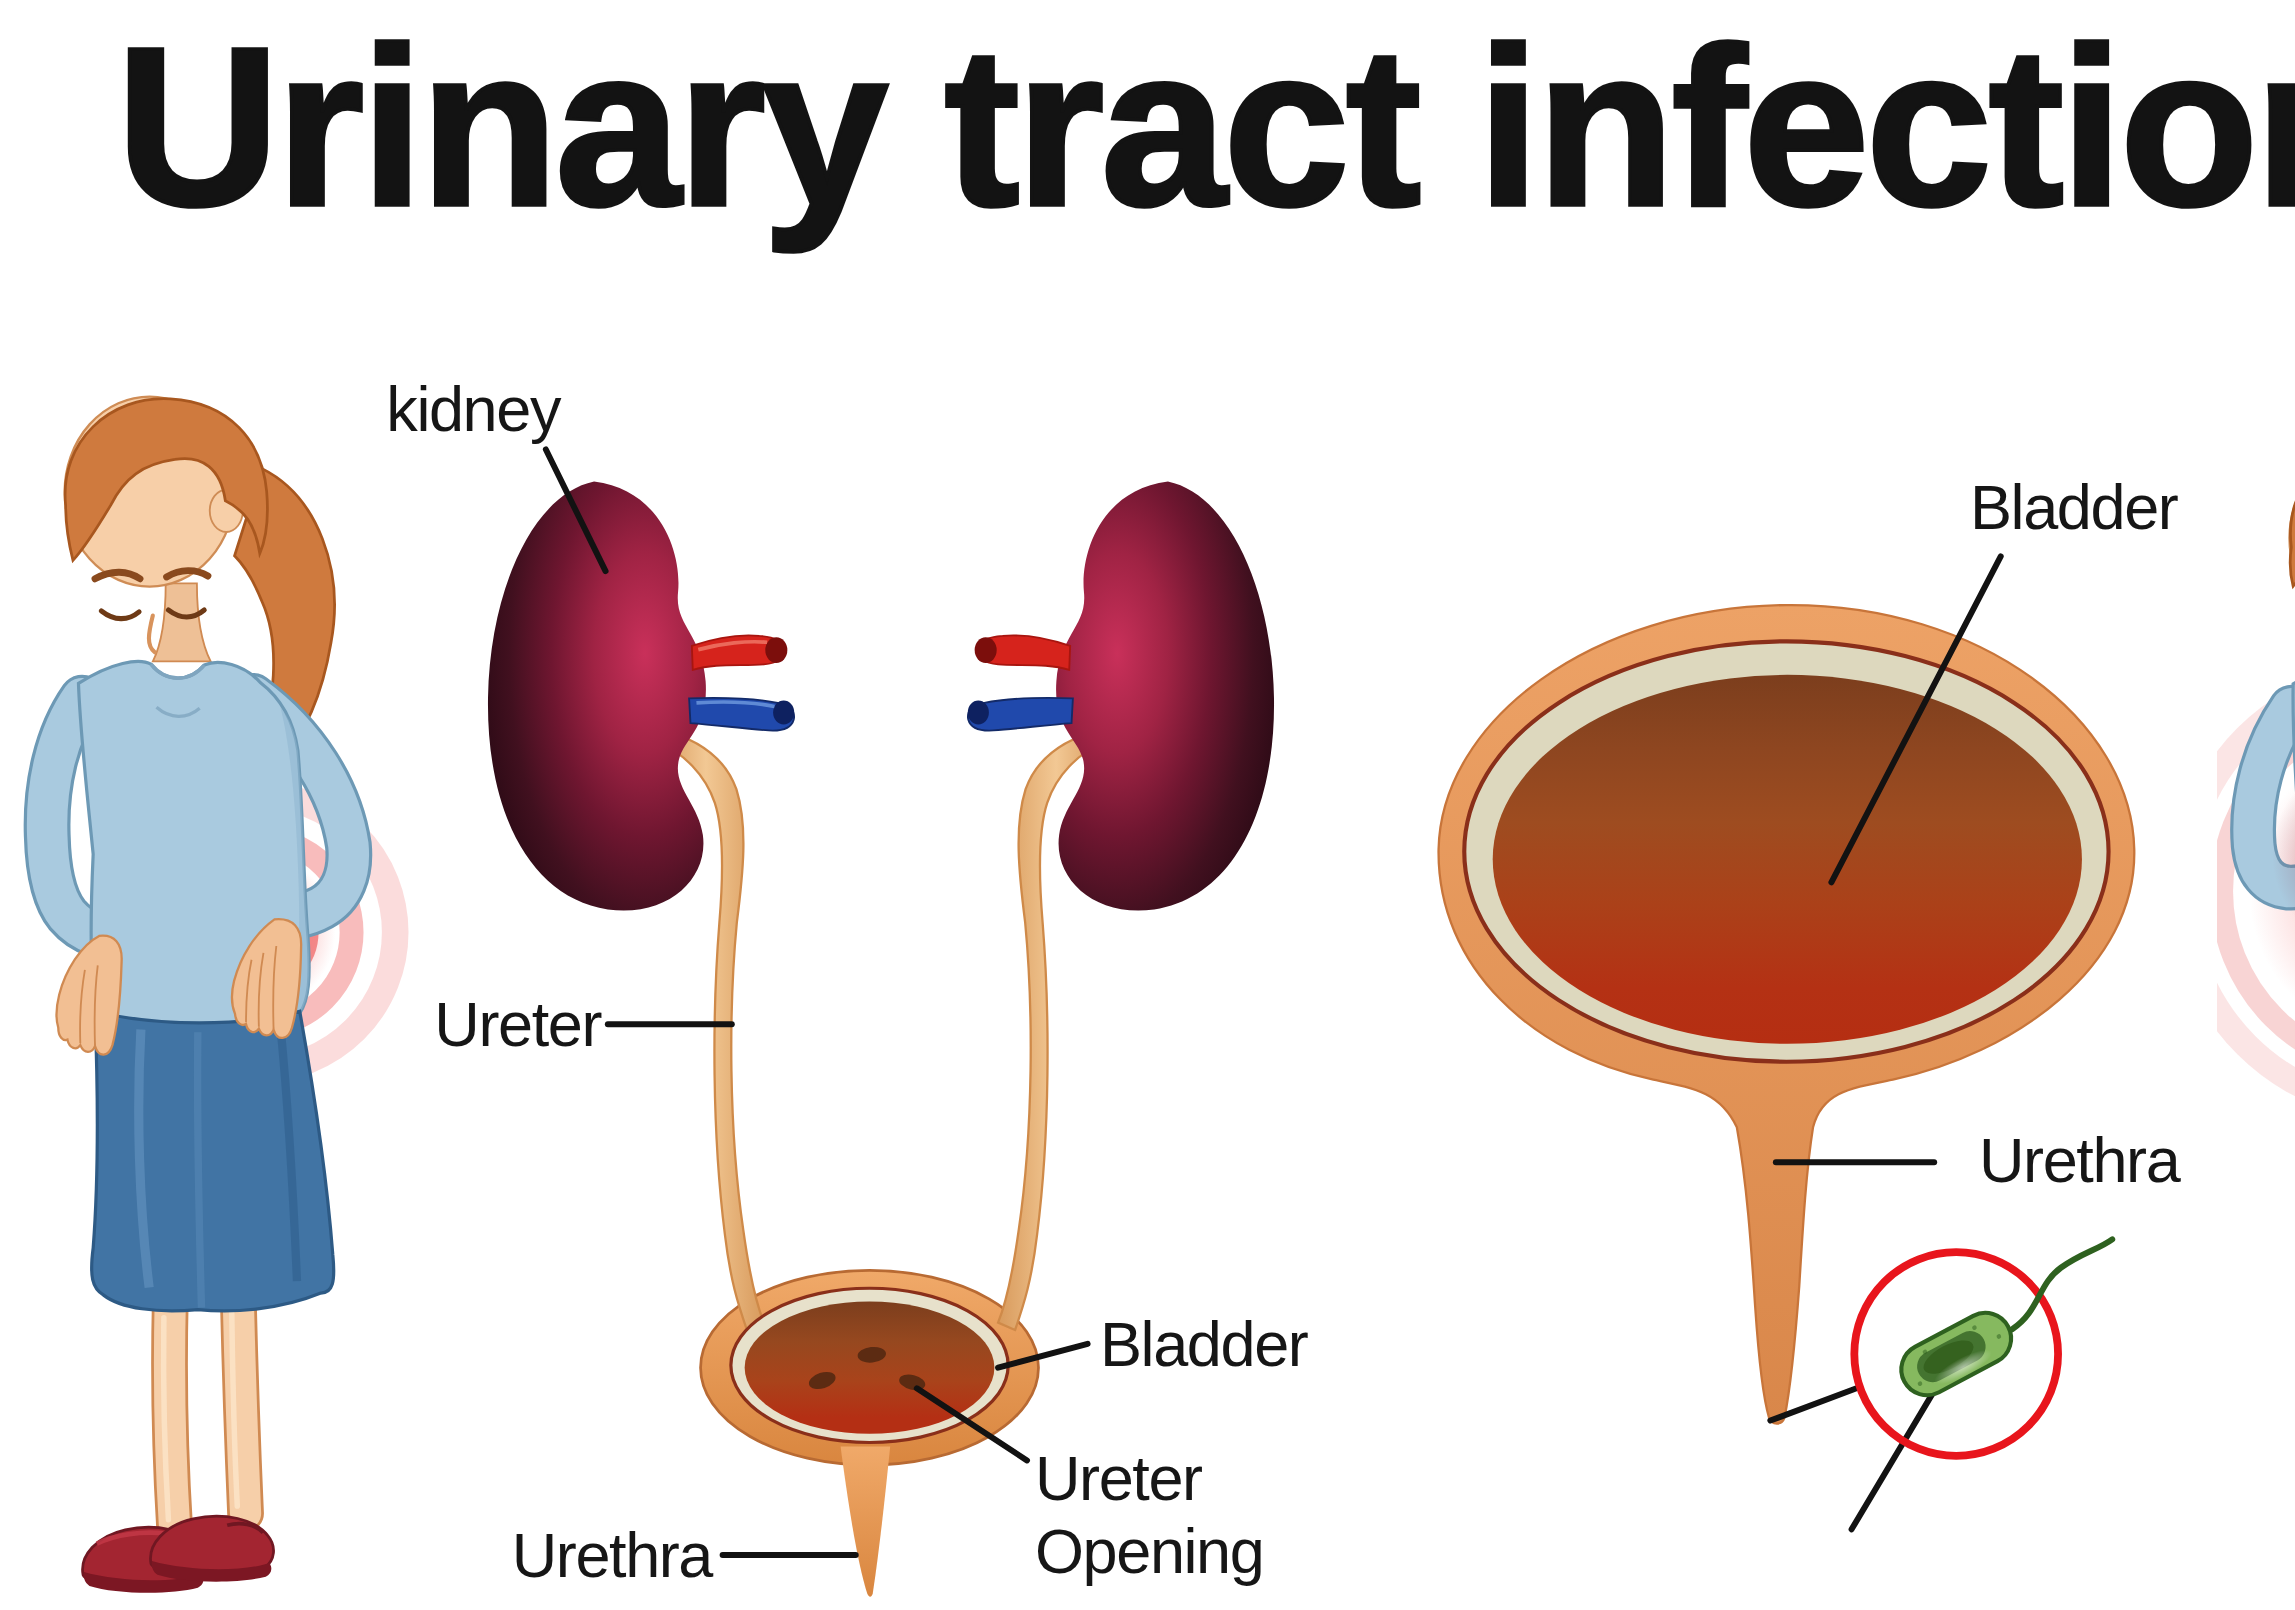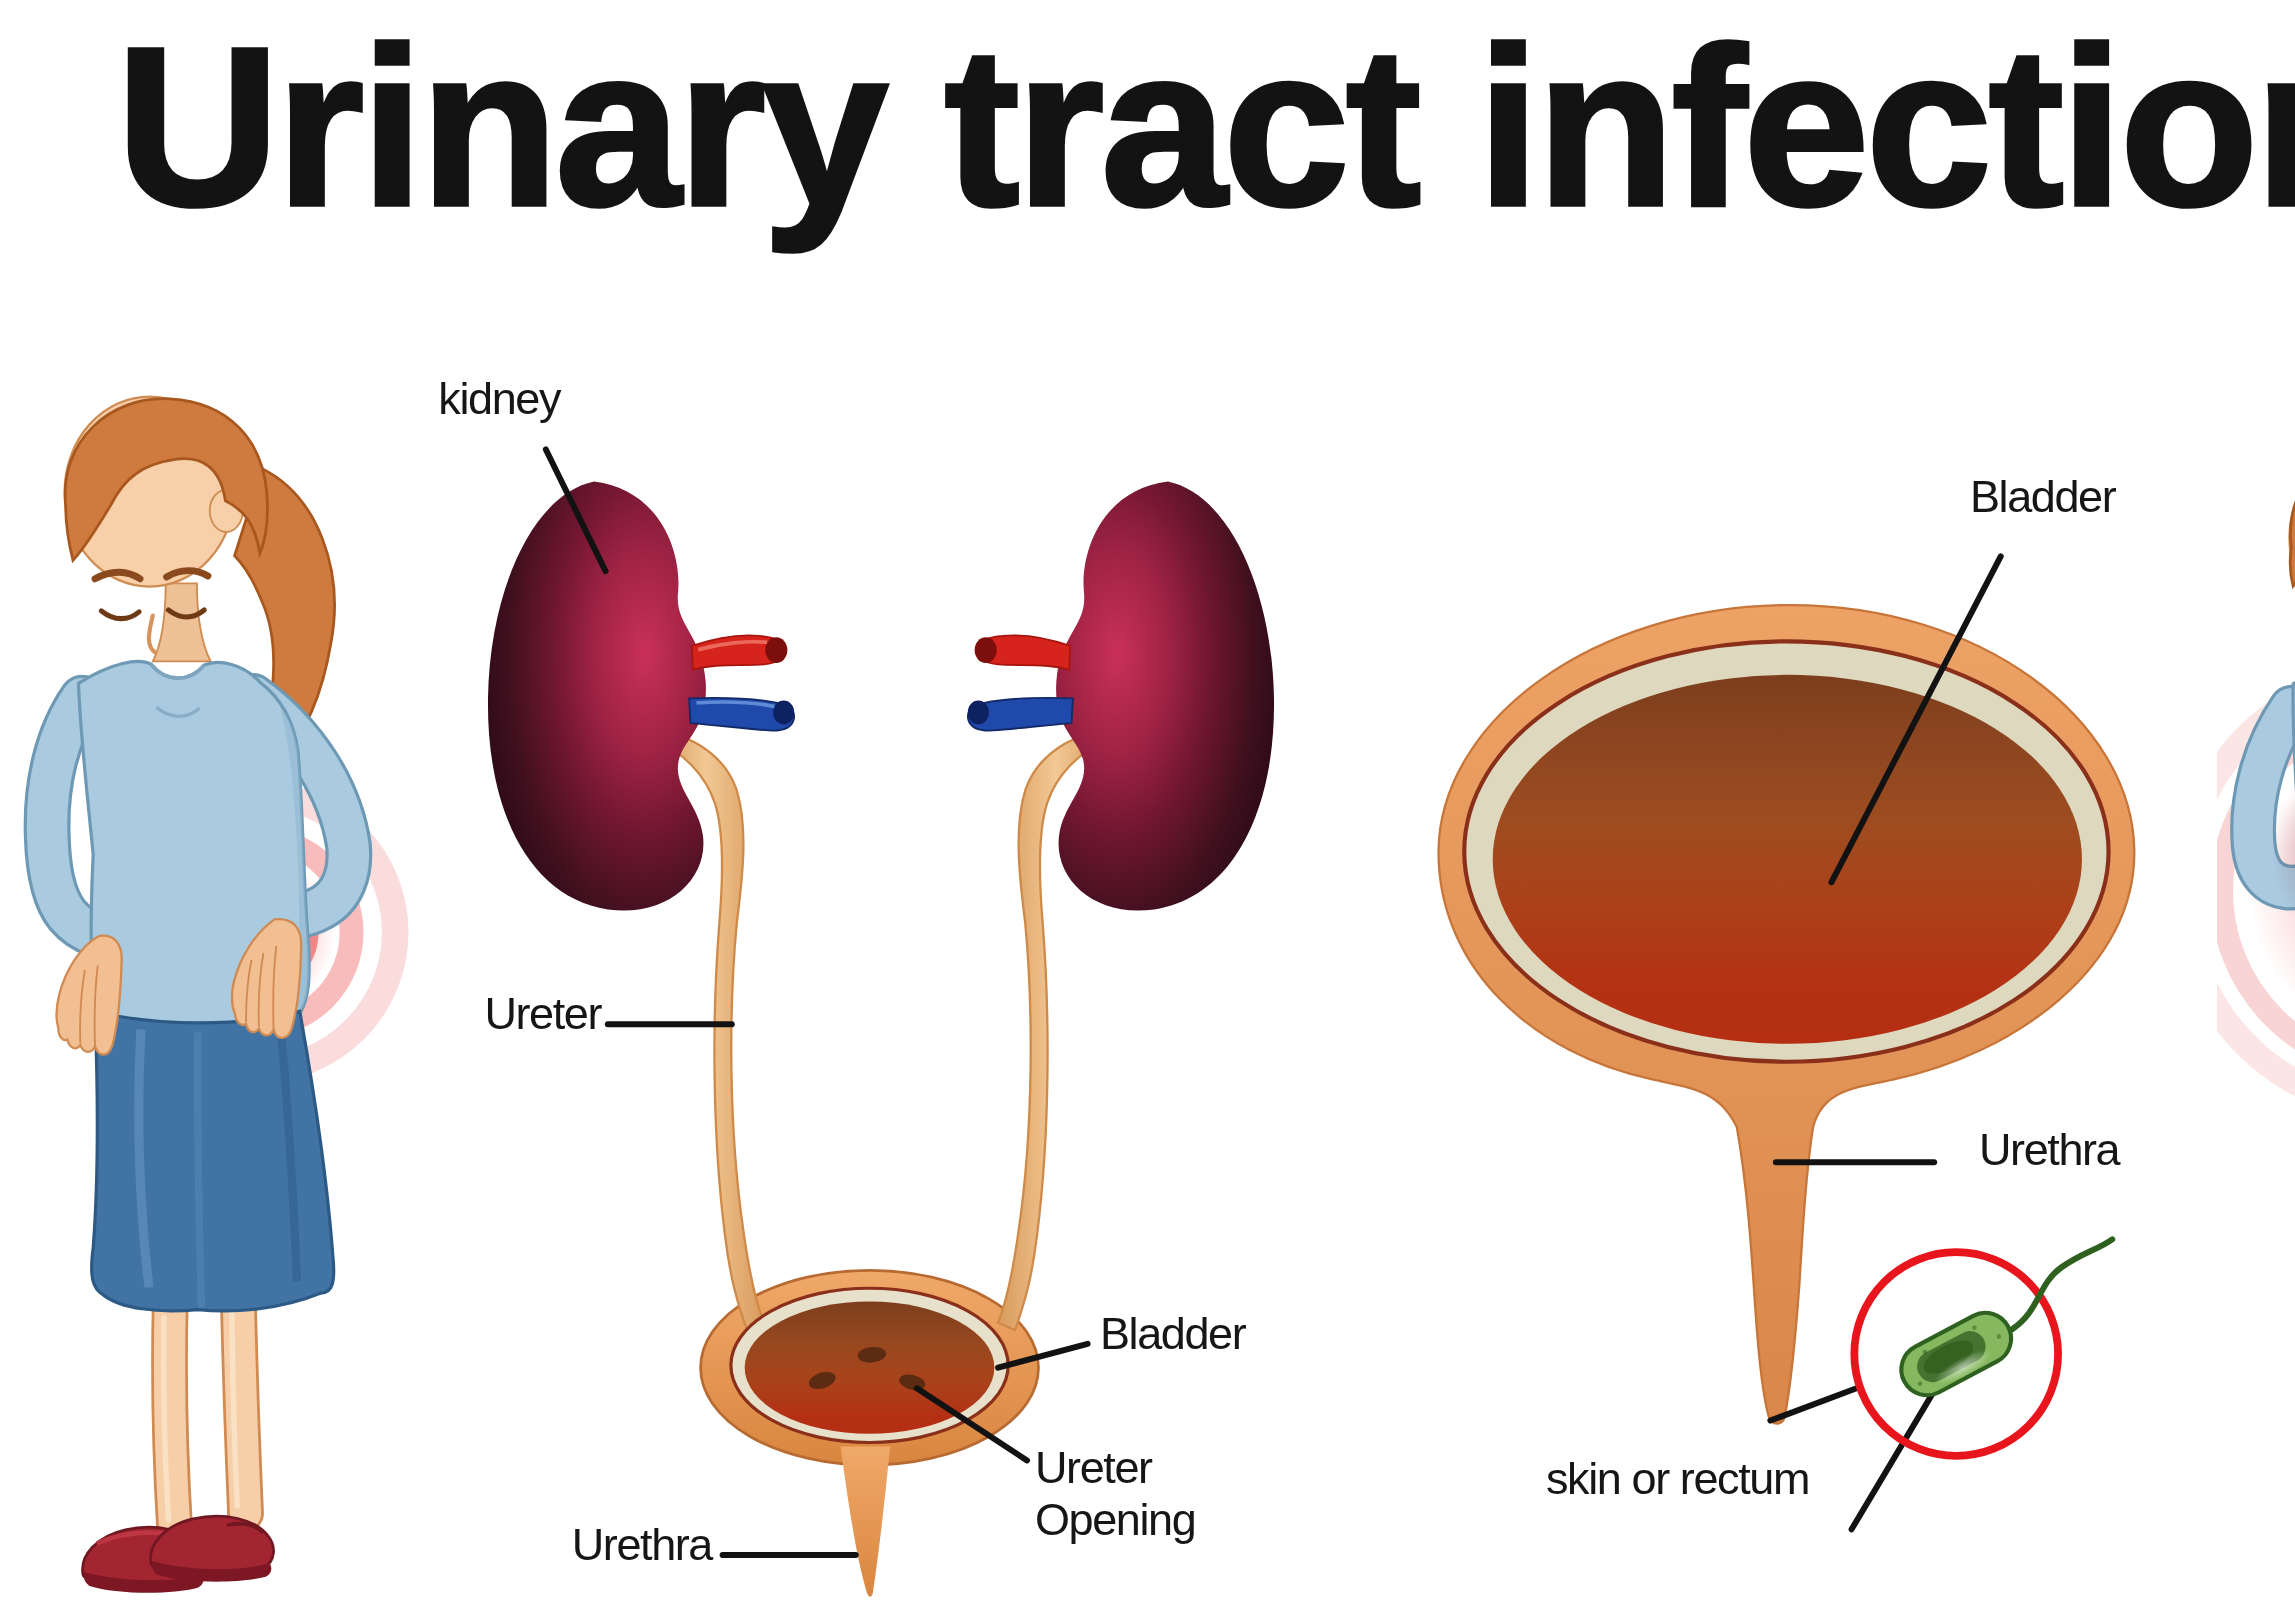--- a/index.html
+++ b/index.html
@@ -3,21 +3,21 @@
 <meta charset="utf-8">
 <style>
   html,body{margin:0;padding:0;background:#ffffff;}
   body{width:2628px;height:1610px;overflow:hidden;position:relative;
        font-family:"Liberation Sans", sans-serif;}
   .poster{position:absolute;inset:0;background:#ffffff;}
   .title{position:absolute;left:0;right:0;top:13px;text-align:center;
          font-size:227px;font-weight:bold;letter-spacing:-3.7px;color:#131313;
          -webkit-text-stroke:3.7px #131313;line-height:1;white-space:nowrap;}
   .fig{position:absolute;}
-  .label{position:absolute;font-size:45px;letter-spacing:-1.4px;color:#161616;
+  .label{position:absolute;font-size:63px;letter-spacing:-1.4px;color:#161616;
          line-height:1.16;white-space:nowrap;}
   .r{text-align:right;}
   .lead{stroke:#121212;stroke-width:13;stroke-linecap:round;fill:none;}
 </style>
 </head>
 <body>
 
 <div class="poster">
 
   <div class="title">Urinary tract infections</div>
@@ -311,17 +311,16 @@
   <div class="label" style="left:1100px;top:1308px">Bladder</div>
   <div class="label" style="left:1035px;top:1442px">
     <div>Ureter</div>
     <div>Opening</div>
   </div>
   <div class="label r" style="left:437px;top:1519px;width:275px">Urethra</div>
 
   <div class="label" style="left:1970px;top:471px">Bladder</div>
   <div class="label" style="left:1979px;top:1124px">Urethra</div>
   <div class="label" style="left:1546px;top:1453px">
-    <div>skin or rectum</div>
   </div>
 
 </div>
 
 
 </body></html>

